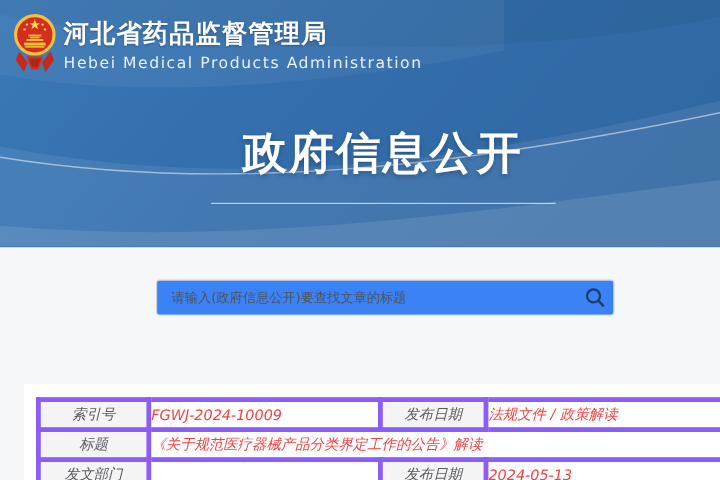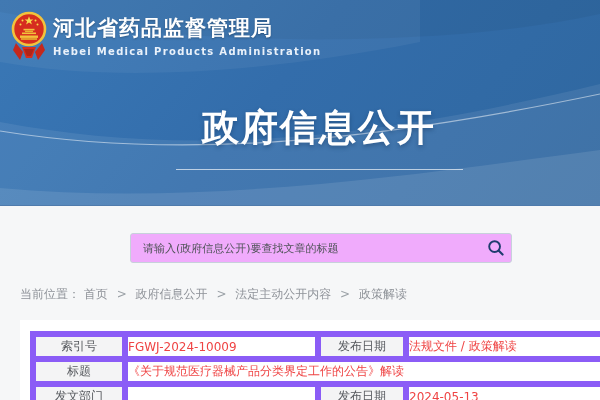--- a/index.html
+++ b/index.html
@@ -20,40 +20,39 @@
   .header svg.waves { position:absolute; left:0; top:0; width:600px; height:206px; }
 
   .brand { position:absolute; left:11px; top:9px; display:flex; align-items:flex-start; }
   .brand .emblem { width:36px; height:52px; flex:0 0 auto; }
   .brand-text { margin-left:6px; margin-top:5px; }
   .brand-cn {
     color:#ffffff; font-size:21px; font-weight:bold; letter-spacing:1px;
     text-shadow:0 1px 2px rgba(0,0,0,0.25); white-space:nowrap;
   }
   .brand-en {
-    color:#e9f1fa; font-size:10px; letter-spacing:1.3px; margin-top:4px;
+    color:#e9f1fa; font-size:13px; letter-spacing:1.3px; margin-top:4px;
     white-space:nowrap;
-    font-weight:bold;
   }
 
   .banner-title {
     position:absolute; left:0; right:0; top:103px; text-align:center;
     transform:translateX(19px);
     color:#ffffff; font-size:37px; font-weight:bold; letter-spacing:2px;
     text-shadow:0 2px 4px rgba(20,50,90,0.45); white-space:nowrap;
   }
   .banner-underline {
     position:absolute; left:176px; top:169px; width:287px; height:1px;
     background:rgba(255,255,255,0.65);
   }
 
   
   .search-box {
     position:absolute; left:130px; top:233px; width:382px; height:30px;
-    background:#f0abfc; border:1px solid #c7d1db; border-radius:3px;
+    background:#3b82f6; border:1px solid #c7d1db; border-radius:3px;
     display:flex; align-items:center;
   }
   .search-box input {
     flex:1; border:none; outline:none; background:transparent;
     font-family:inherit; font-size:11px; color:#333; padding:0 8px 0 12px; height:100%;
   }
   .search-box input::placeholder { color:#4f5358; opacity:1; }
   .search-btn {
     width:30px; height:100%; border:none; background:transparent; cursor:pointer;
     display:flex; align-items:center; justify-content:center;
@@ -71,22 +70,22 @@
   .card {
     position:absolute; left:20px; top:320px; width:810px; height:110px;
     background:#ffffff;
   }
   table.doc {
     position:absolute; left:10px; top:11px;
     border-collapse:collapse; table-layout:fixed; width:760px;
     font-size:12px;
   }
   table.doc td {
-    border:6px solid #8b5cf6; height:25px; padding:0;
-    overflow:hidden; white-space:nowrap;
+    border:4px solid #8b5cf6; height:25px; padding:0;
+    overflow:hidden; white-space:nowrap;font-style:italic;
   }
   td.lbl {
     background:#f4f4f5; color:#56595e; text-align:center; width:92px;
   }
   td.val { color:#ef4444; padding-left:14px; background:#ffffff; }
 </style>
 </head>
 <body>
 
 <div class="page">
@@ -135,30 +134,20 @@
   <div class="search-box">
     <input type="text" placeholder="请输入(政府信息公开)要查找文章的标题" style="">
     <button class="search-btn">
       <svg width="18" height="18" viewBox="0 0 18 18">
         <circle cx="7.6" cy="7.6" r="5.4" fill="none" stroke="#1e3c6e" stroke-width="1.9"></circle>
         <line x1="11.8" y1="11.8" x2="15.6" y2="15.6" stroke="#1e3c6e" stroke-width="2.1" stroke-linecap="round"></line>
       </svg>
     </button>
   </div>
 
-  <div class="breadcrumb">
-    <span>当前位置：</span>
-    <span class="crumb">首页</span>
-    <span class="sep">&gt;</span>
-    <span class="crumb">政府信息公开</span>
-    <span class="sep">&gt;</span>
-    <span class="crumb">法定主动公开内容</span>
-    <span class="sep">&gt;</span>
-    <span class="crumb">政策解读</span>
-  </div>
 
   <div class="card">
     <table class="doc">
       <colgroup>
         <col style="width:92px">
           <col style="width:193px">
           <col style="width:88px">
           <col style="width:387px">
       </colgroup>
       <tbody>

